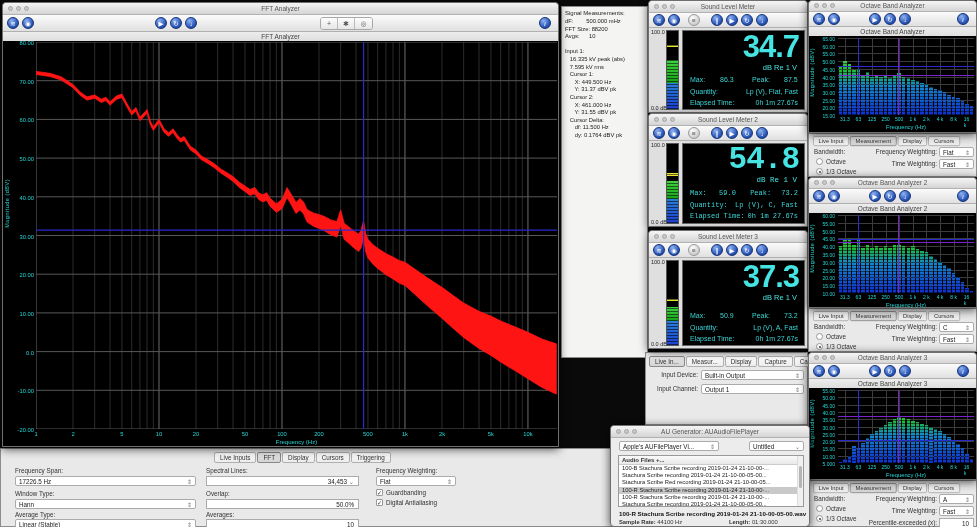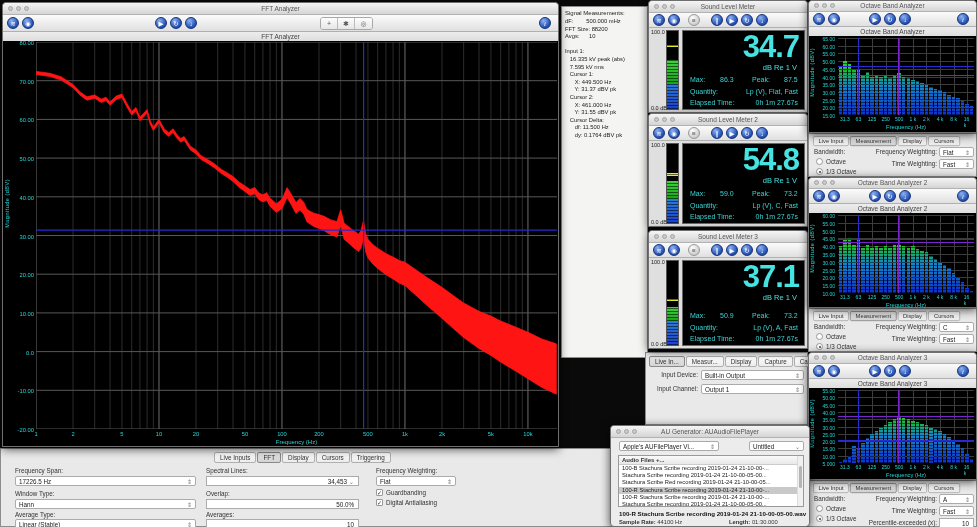--- a/index.html
+++ b/index.html
@@ -360,21 +360,21 @@
       </div>
       <div class="slm-content" style="top:27px;">
         <div class="mlabel" style="left:2px;top:1px;">100.0</div>
         <div class="mlabel" style="left:2px;bottom:1px;">0.0 dB</div>
         <div class="meter" style="left:17px;top:2px;bottom:2px;width:13px;">
             <div class="mseg" style="bottom: 0%; height: 30%; background: linear-gradient(to top, rgb(27, 63, 208), rgb(42, 127, 216));"></div>
             <div class="mseg" style="bottom: 30%; height: 23%; background: linear-gradient(to top, rgb(23, 162, 23), rgb(63, 212, 63));"></div>
             <div class="mseg" style="bottom: 60%; height: 3%; background: rgb(232, 232, 52);"></div>
             <div class="leds"></div>
           </div>
-        <div class="slm-display" style="left:33px;top:2px;right:2px;bottom:2px;">
+        <div class="slm-display" style="left:33px;top:2px;right:2px;bottom:2px;font-family:Liberation Mono, monospace;">
           <div class="bigval">54.8</div>
           <div class="bigunit" style="top:32px;">dB Re 1 V</div>
           <div class="slmrow" style="bottom:26px;">
             <span style="width:30px;">Max:</span>
               <span style="width:32px;">59.0</span>
             <span style="width:32px;">Peak:</span>
               <span>73.2</span>
           </div>
           <div class="slmrow" style="bottom:14px;justify-content:space-between;">
             <span>Quantity:</span>
@@ -414,21 +414,21 @@
       <div class="slm-content" style="top:27px;">
         <div class="mlabel" style="left:2px;top:1px;">100.0</div>
         <div class="mlabel" style="left:2px;bottom:1px;">0.0 dB</div>
         <div class="meter" style="left:17px;top:2px;bottom:2px;width:13px;">
             <div class="mseg" style="bottom: 0%; height: 28%; background: linear-gradient(to top, rgb(27, 63, 208), rgb(42, 127, 216));"></div>
             <div class="mseg" style="bottom: 28%; height: 17%; background: linear-gradient(to top, rgb(23, 162, 23), rgb(63, 212, 63));"></div>
             <div class="mseg" style="bottom: 52%; height: 3%; background: rgb(232, 232, 52);"></div>
             <div class="leds"></div>
           </div>
         <div class="slm-display" style="left:33px;top:2px;right:2px;bottom:2px;">
-          <div class="bigval">37.1</div>
+          <div class="bigval">37.3</div>
           <div class="bigunit" style="top:32px;">dB Re 1 V</div>
           <div class="slmrow" style="bottom:26px;">
             <span style="width:30px;">Max:</span>
               <span style="width:32px;">50.9</span>
             <span style="width:32px;">Peak:</span>
               <span>73.2</span>
           </div>
           <div class="slmrow" style="bottom:14px;justify-content:space-between;">
             <span>Quantity:</span>
               <span>Lp (V), A, Fast</span>

